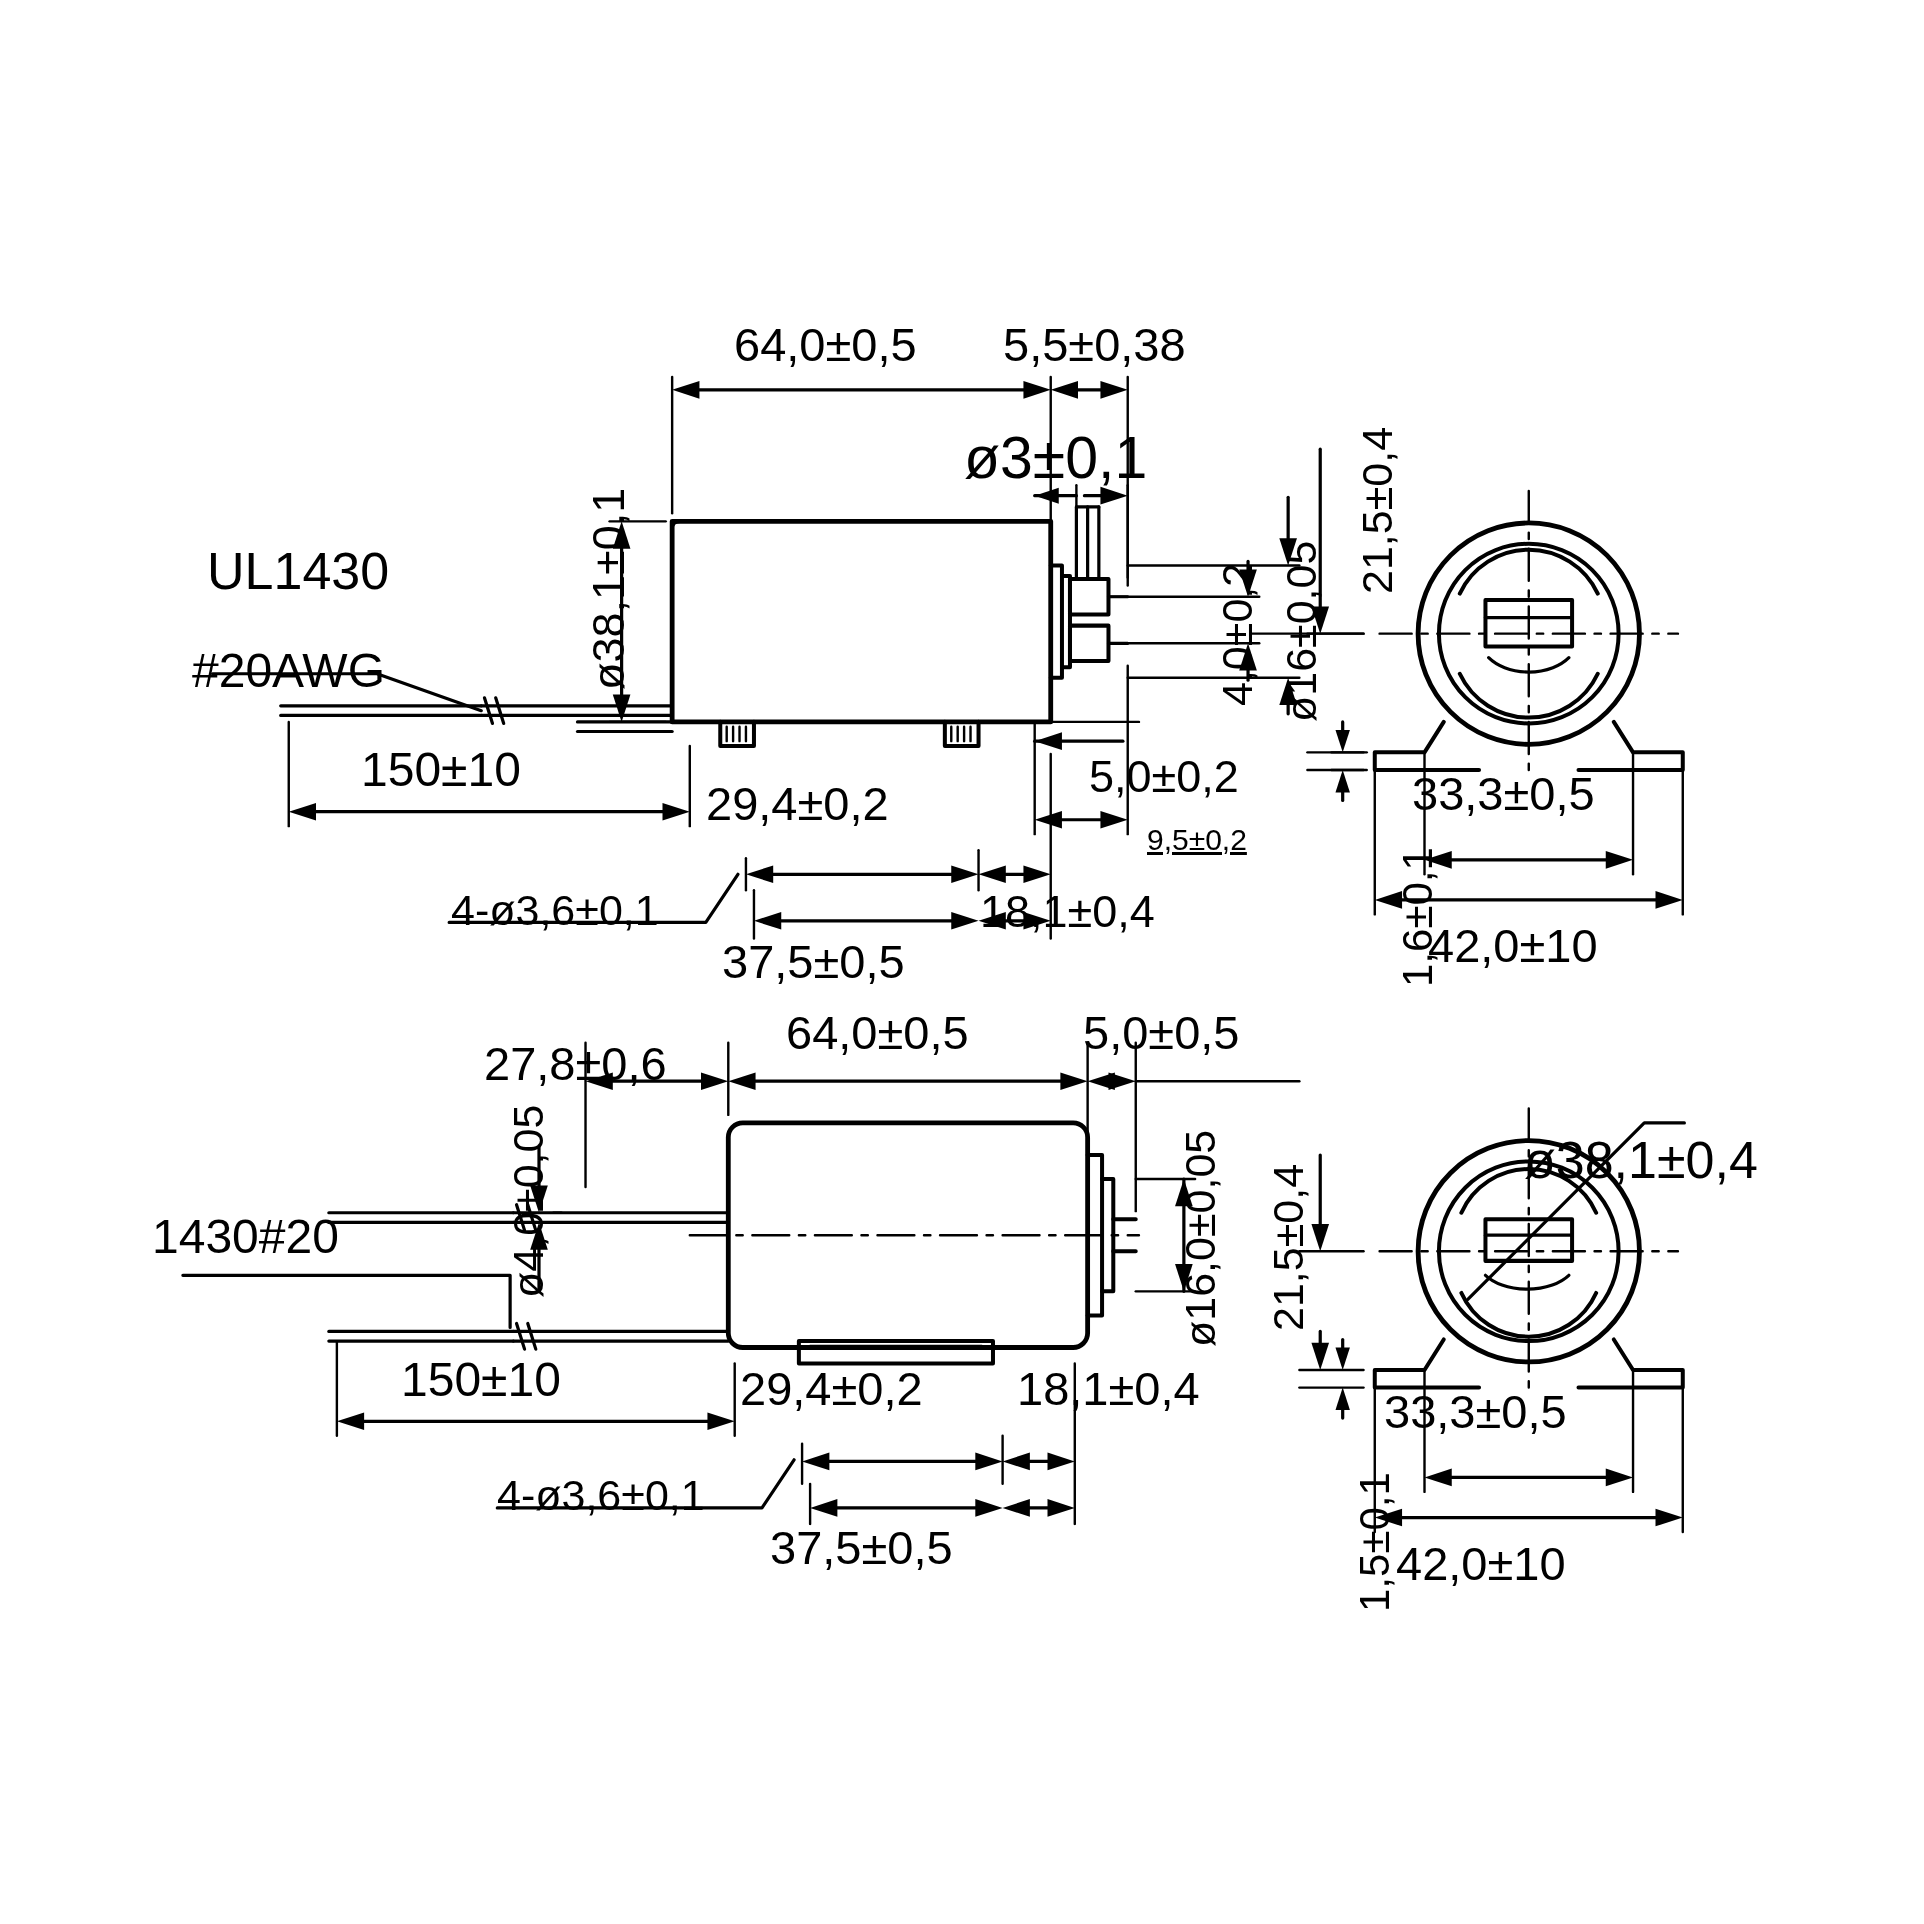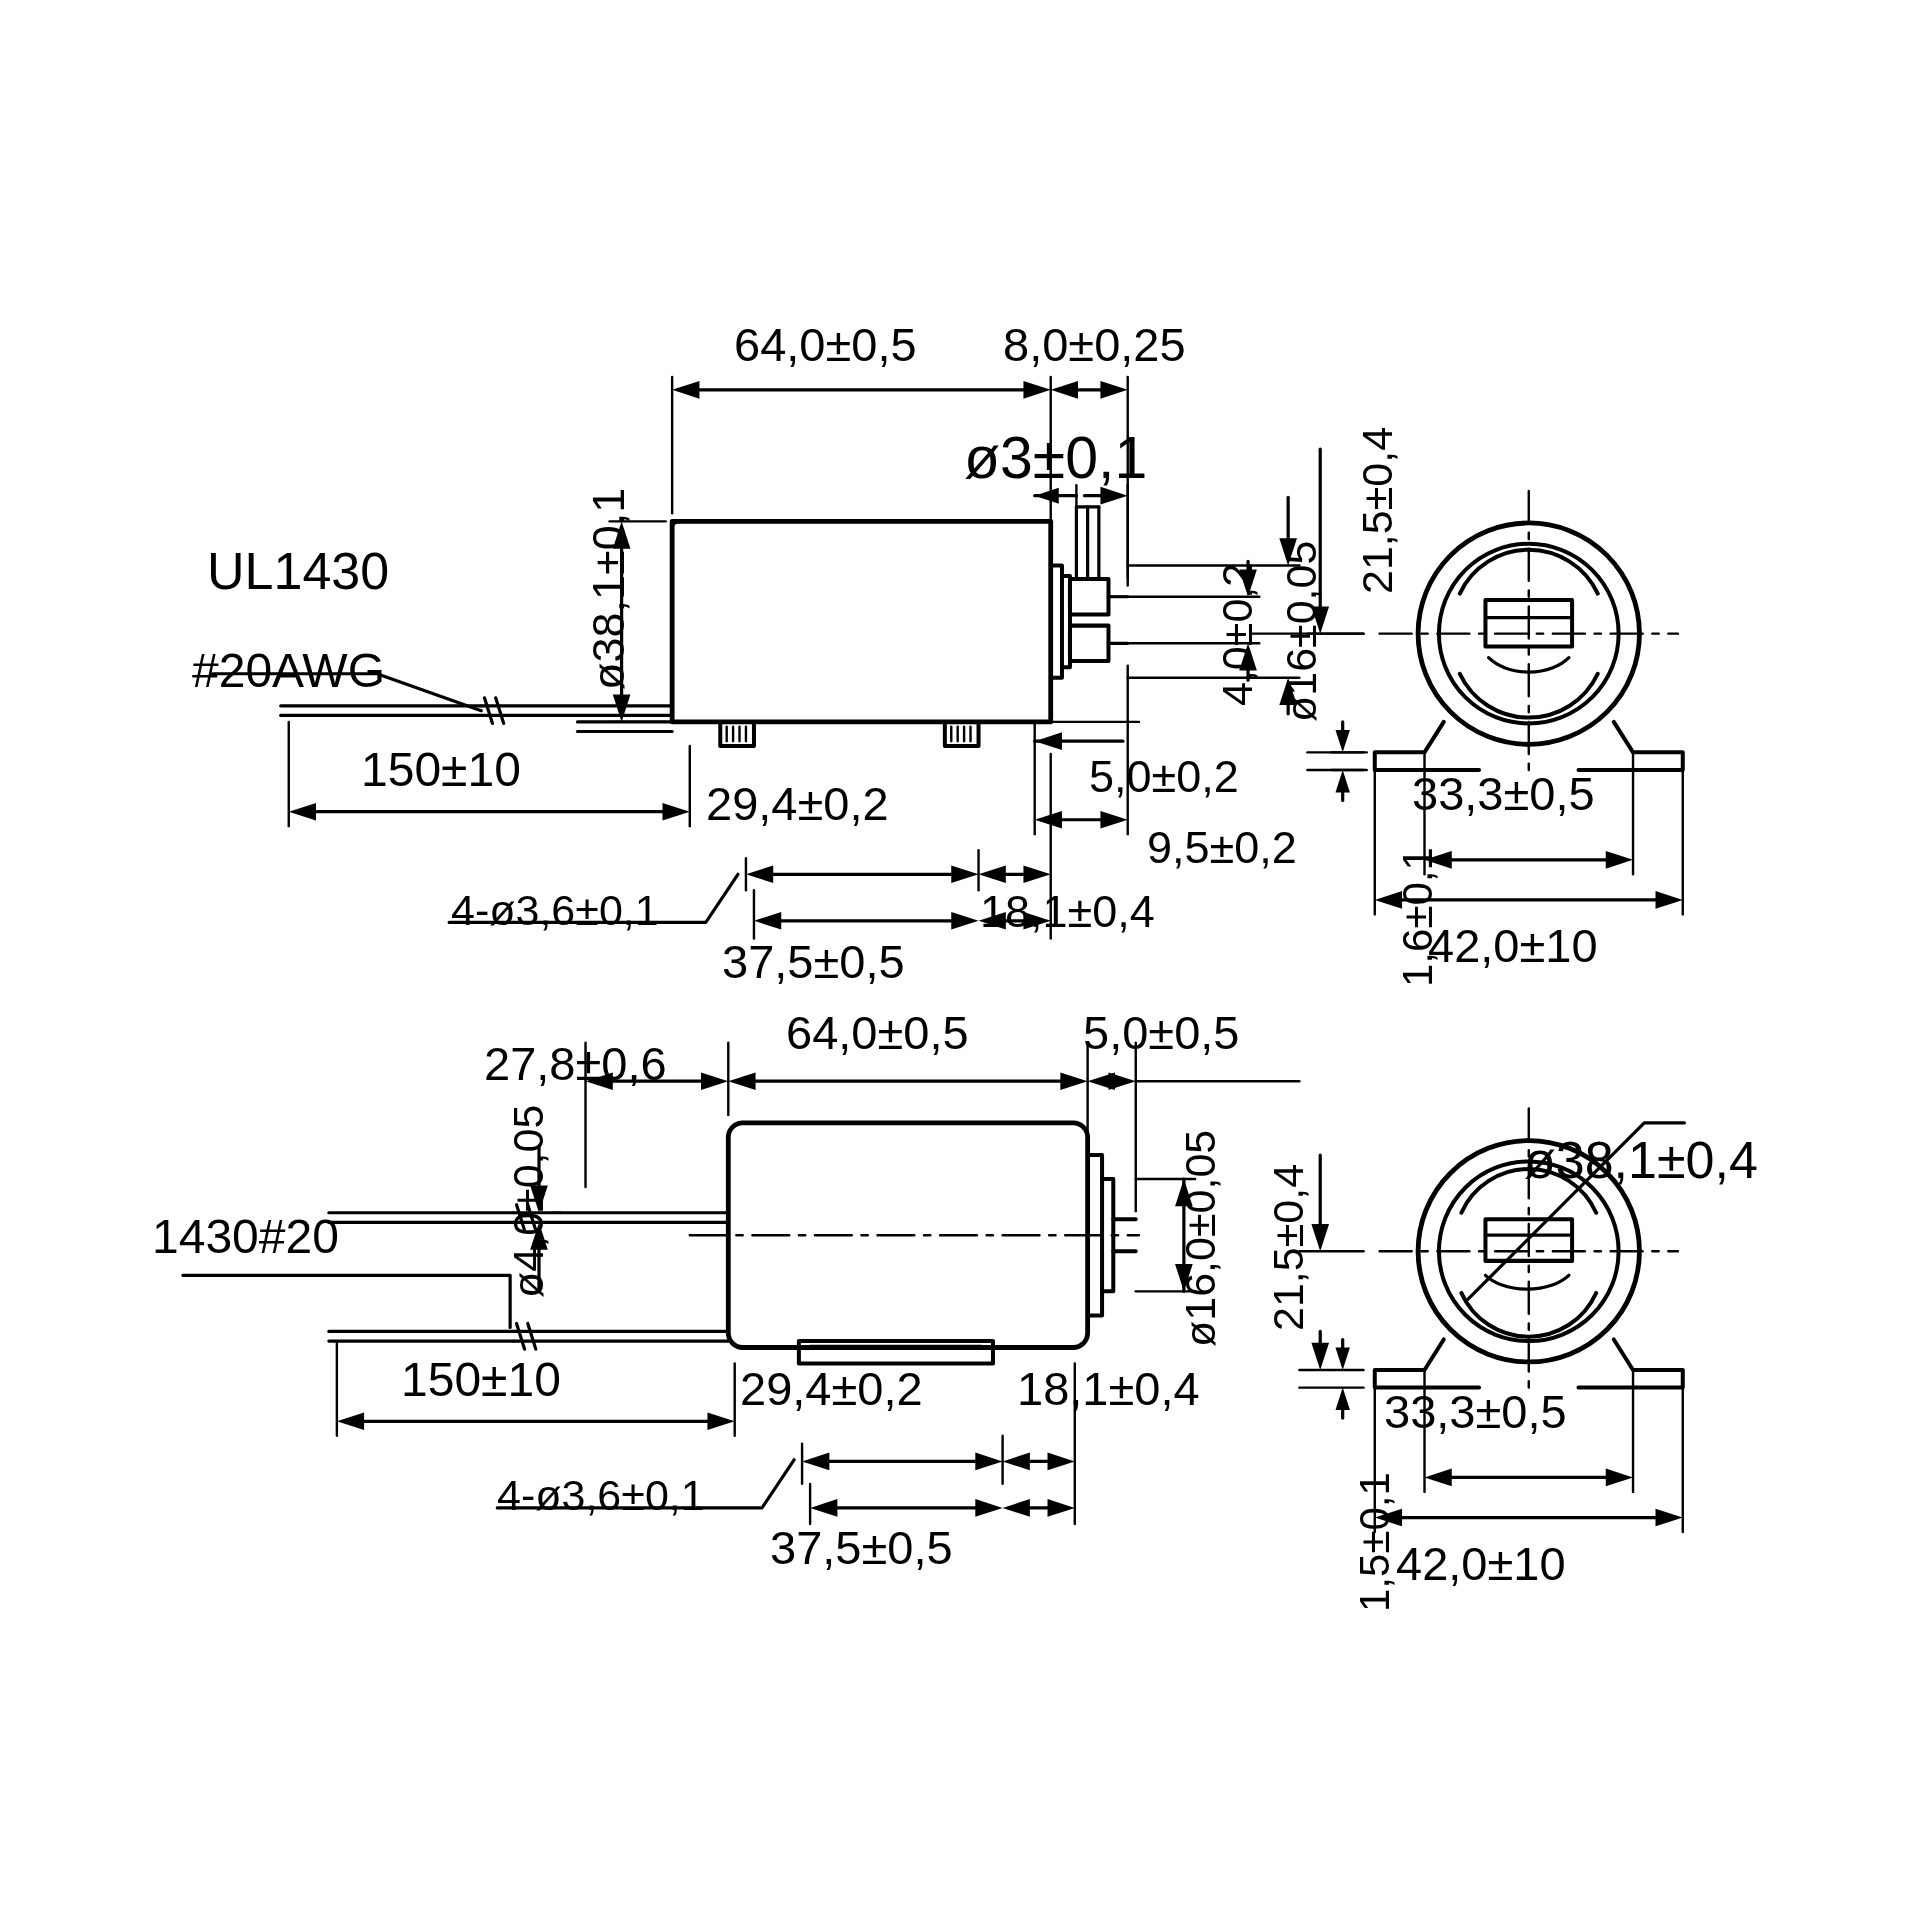--- a/index.html
+++ b/index.html
@@ -288,34 +288,34 @@
     <path d="M1714 1892 l34 -11 v22 z" fill="#000" stroke="none"></path>
     <path d="M2098 1892 l-34 -11 v22 z" fill="#000" stroke="none"></path>
 
   </g>
 </svg>
 
 <div class="lbl" style="left:207px;top:545px;font-size:52px;">UL1430</div>
 <div class="lbl" style="left:192px;top:603px;font-size:48px;margin-top:44px;">#20AWG</div>
 
 <div class="lbl" style="left:734px;top:321px;font-size:47px;">64,0±0,5</div>
-<div class="lbl" style="left:1003px;top:321px;font-size:47px;">8,0±0,25</div>
+<div class="lbl" style="left:1003px;top:321px;font-size:47px;">5,5±0,38</div>
 <div class="lbl" style="left:964px;top:429px;font-size:59px;text-align:center;">ø3±0,1</div>
 
 <div class="lbl rot" style="left:586px;top:690px;transform:rotate(-90deg);font-size:45px;">ø38,1±0,1</div>
 
 <div class="lbl" style="left:361px;top:746px;font-size:48px;">150±10</div>
 <div class="lbl" style="left:451px;top:889px;font-size:43px;">4-ø3,6±0,1</div>
 
 <div class="lbl" style="left:706px;top:780px;font-size:47px;">29,4±0,2</div>
 <div class="lbl" style="left:980px;top:889px;font-size:45px;">18,1±0,4</div>
 <div class="lbl" style="left:722px;top:938px;font-size:47px;">37,5±0,5</div>
 
 <div class="lbl" style="left:1081px;top:754px;font-size:45px;margin-left:8px;">5,0±0,2</div>
-<div class="lbl" style="left:1147px;top:825px;font-size:45px;">9,5±0,2</div>
+<div class="lbl" style="left:1147px;top:825px;font-size:30px;text-decoration:underline;">9,5±0,2</div>
 
 <div class="lbl rot" style="left:1216px;top:706px;transform:rotate(-90deg);font-size:43px;">4,0±0,2</div>
 <div class="lbl rot" style="left:1280px;top:722px;transform:rotate(-90deg);font-size:43px;">ø16±0,05</div>
 <div class="lbl rot" style="left:1356px;top:594px;transform:rotate(-90deg);font-size:43px;">21,5±0,4</div>
 <div class="lbl rot" style="left:1397px;top:987px;transform:rotate(-90deg);font-size:42px;">1,6±0,1</div>
 
 <div class="lbl" style="left:1412px;top:770px;font-size:47px;">33,3±0,5</div>
 <div class="lbl" style="left:1428px;top:922px;font-size:47px;">42,0±10</div>
 
 <div class="lbl" style="left:152px;top:1213px;font-size:48px;">1430#20</div>

